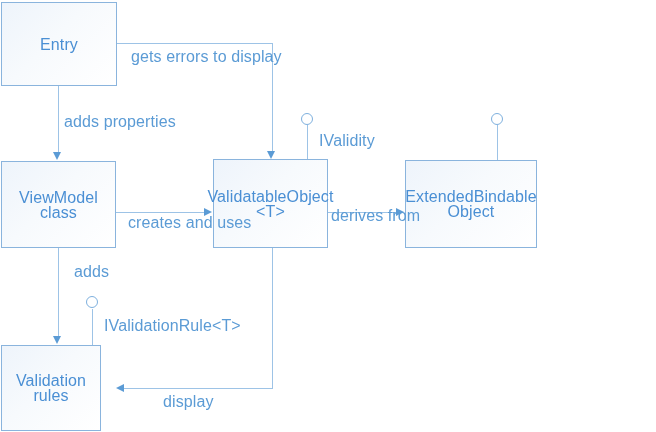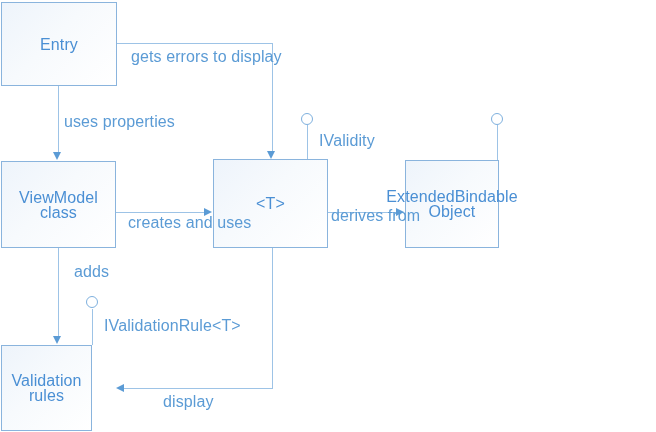--- a/index.html
+++ b/index.html
@@ -29,22 +29,22 @@
     font-size: 16px;
     line-height: 15px;
     letter-spacing: .1px;
   }
   .node .lbl { display: block; }
   .node .sub { display: block; }
 
   #node-entry        { left: 1px;   top: 2px;   width: 116px; height: 84px; }
   #node-viewmodel    { left: 1px;   top: 161px; width: 115px; height: 87px; }
   #node-validatable  { left: 213px; top: 159px; width: 115px; height: 89px; }
-  #node-extended     { left: 405px; top: 160px; width: 94px; height: 88px; }
-  #node-rules        { left: 1px;   top: 345px; width: 91px; height: 86px; }
+  #node-extended     { left: 405px; top: 160px; width: 132px; height: 88px; }
+  #node-rules        { left: 1px;   top: 345px; width: 100px; height: 86px; }
 
   
   .seg {
     position: absolute;
     background: #9dc3e6;
   }
   .seg.h { height: 1px; }
   .seg.v { width: 1px; }
 
   .arrow {
@@ -128,40 +128,41 @@
   </div>
 
   <div class="node" id="node-viewmodel">
     <span>
       <span class="lbl">ViewModel class</span>
     </span>
   </div>
 
   <div class="node" id="node-validatable">
     <span>
+      <span class="lbl">ValidatableObject</span>
       <span class="sub">&lt;T&gt;</span>
     </span>
   </div>
 
   <div class="node" id="node-extended">
     <span>
       <span class="lbl">ExtendedBindable</span>
       <span class="sub">Object</span>
     </span>
   </div>
 
   <div class="node" id="node-rules">
     <span>
       <span class="lbl">Validation rules</span>
     </span>
   </div>
 
   <div class="elabel" style="left:131px; top:50px;">gets errors to display</div>
 
-  <div class="elabel" style="left:64px; top:115px;">uses properties</div>
+  <div class="elabel" style="left:64px; top:115px;">adds properties</div>
 
   <div class="elabel" style="left:128px; top:216px;">creates and uses</div>
 
   <div class="elabel" style="left:331px; top:209px;text-align:right;">derives from</div>
 
   <div class="elabel" style="left:74px; top:265px;text-align:right;">adds</div>
 
   <div class="elabel" style="left:163px; top:395px;">display</div>
 
   <div class="elabel" style="left:319px; top:134px;">IValidity</div>

